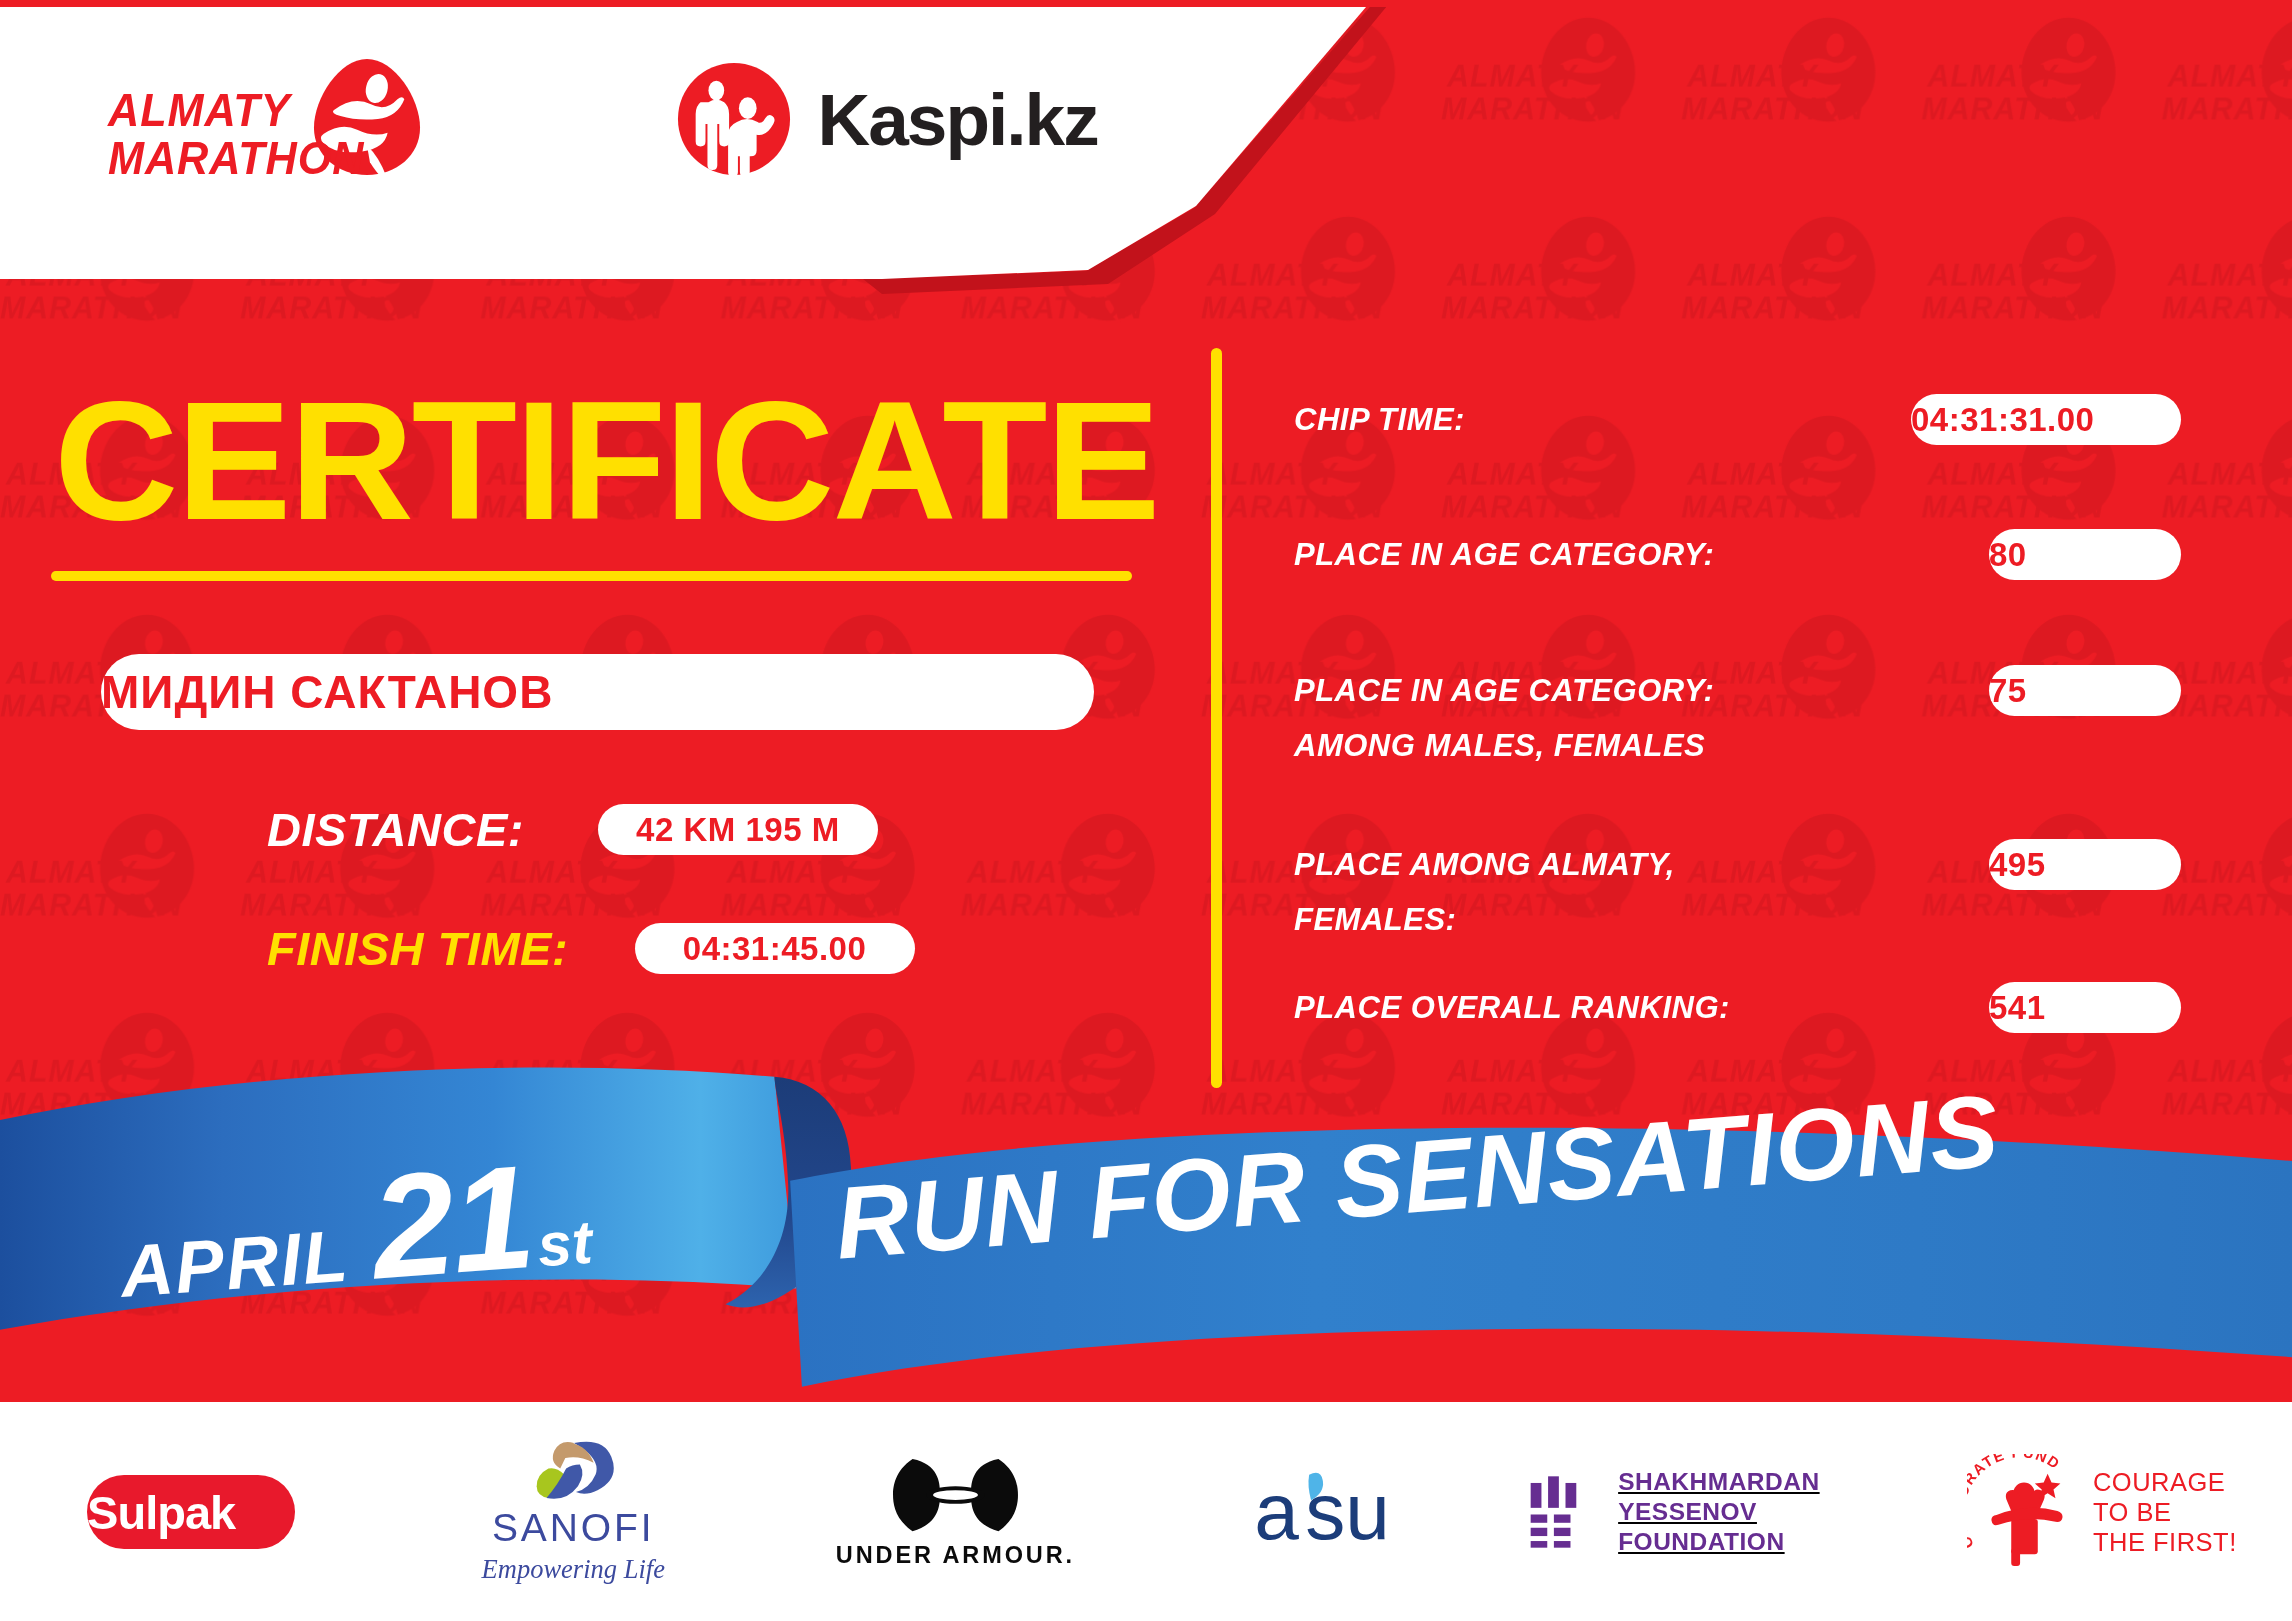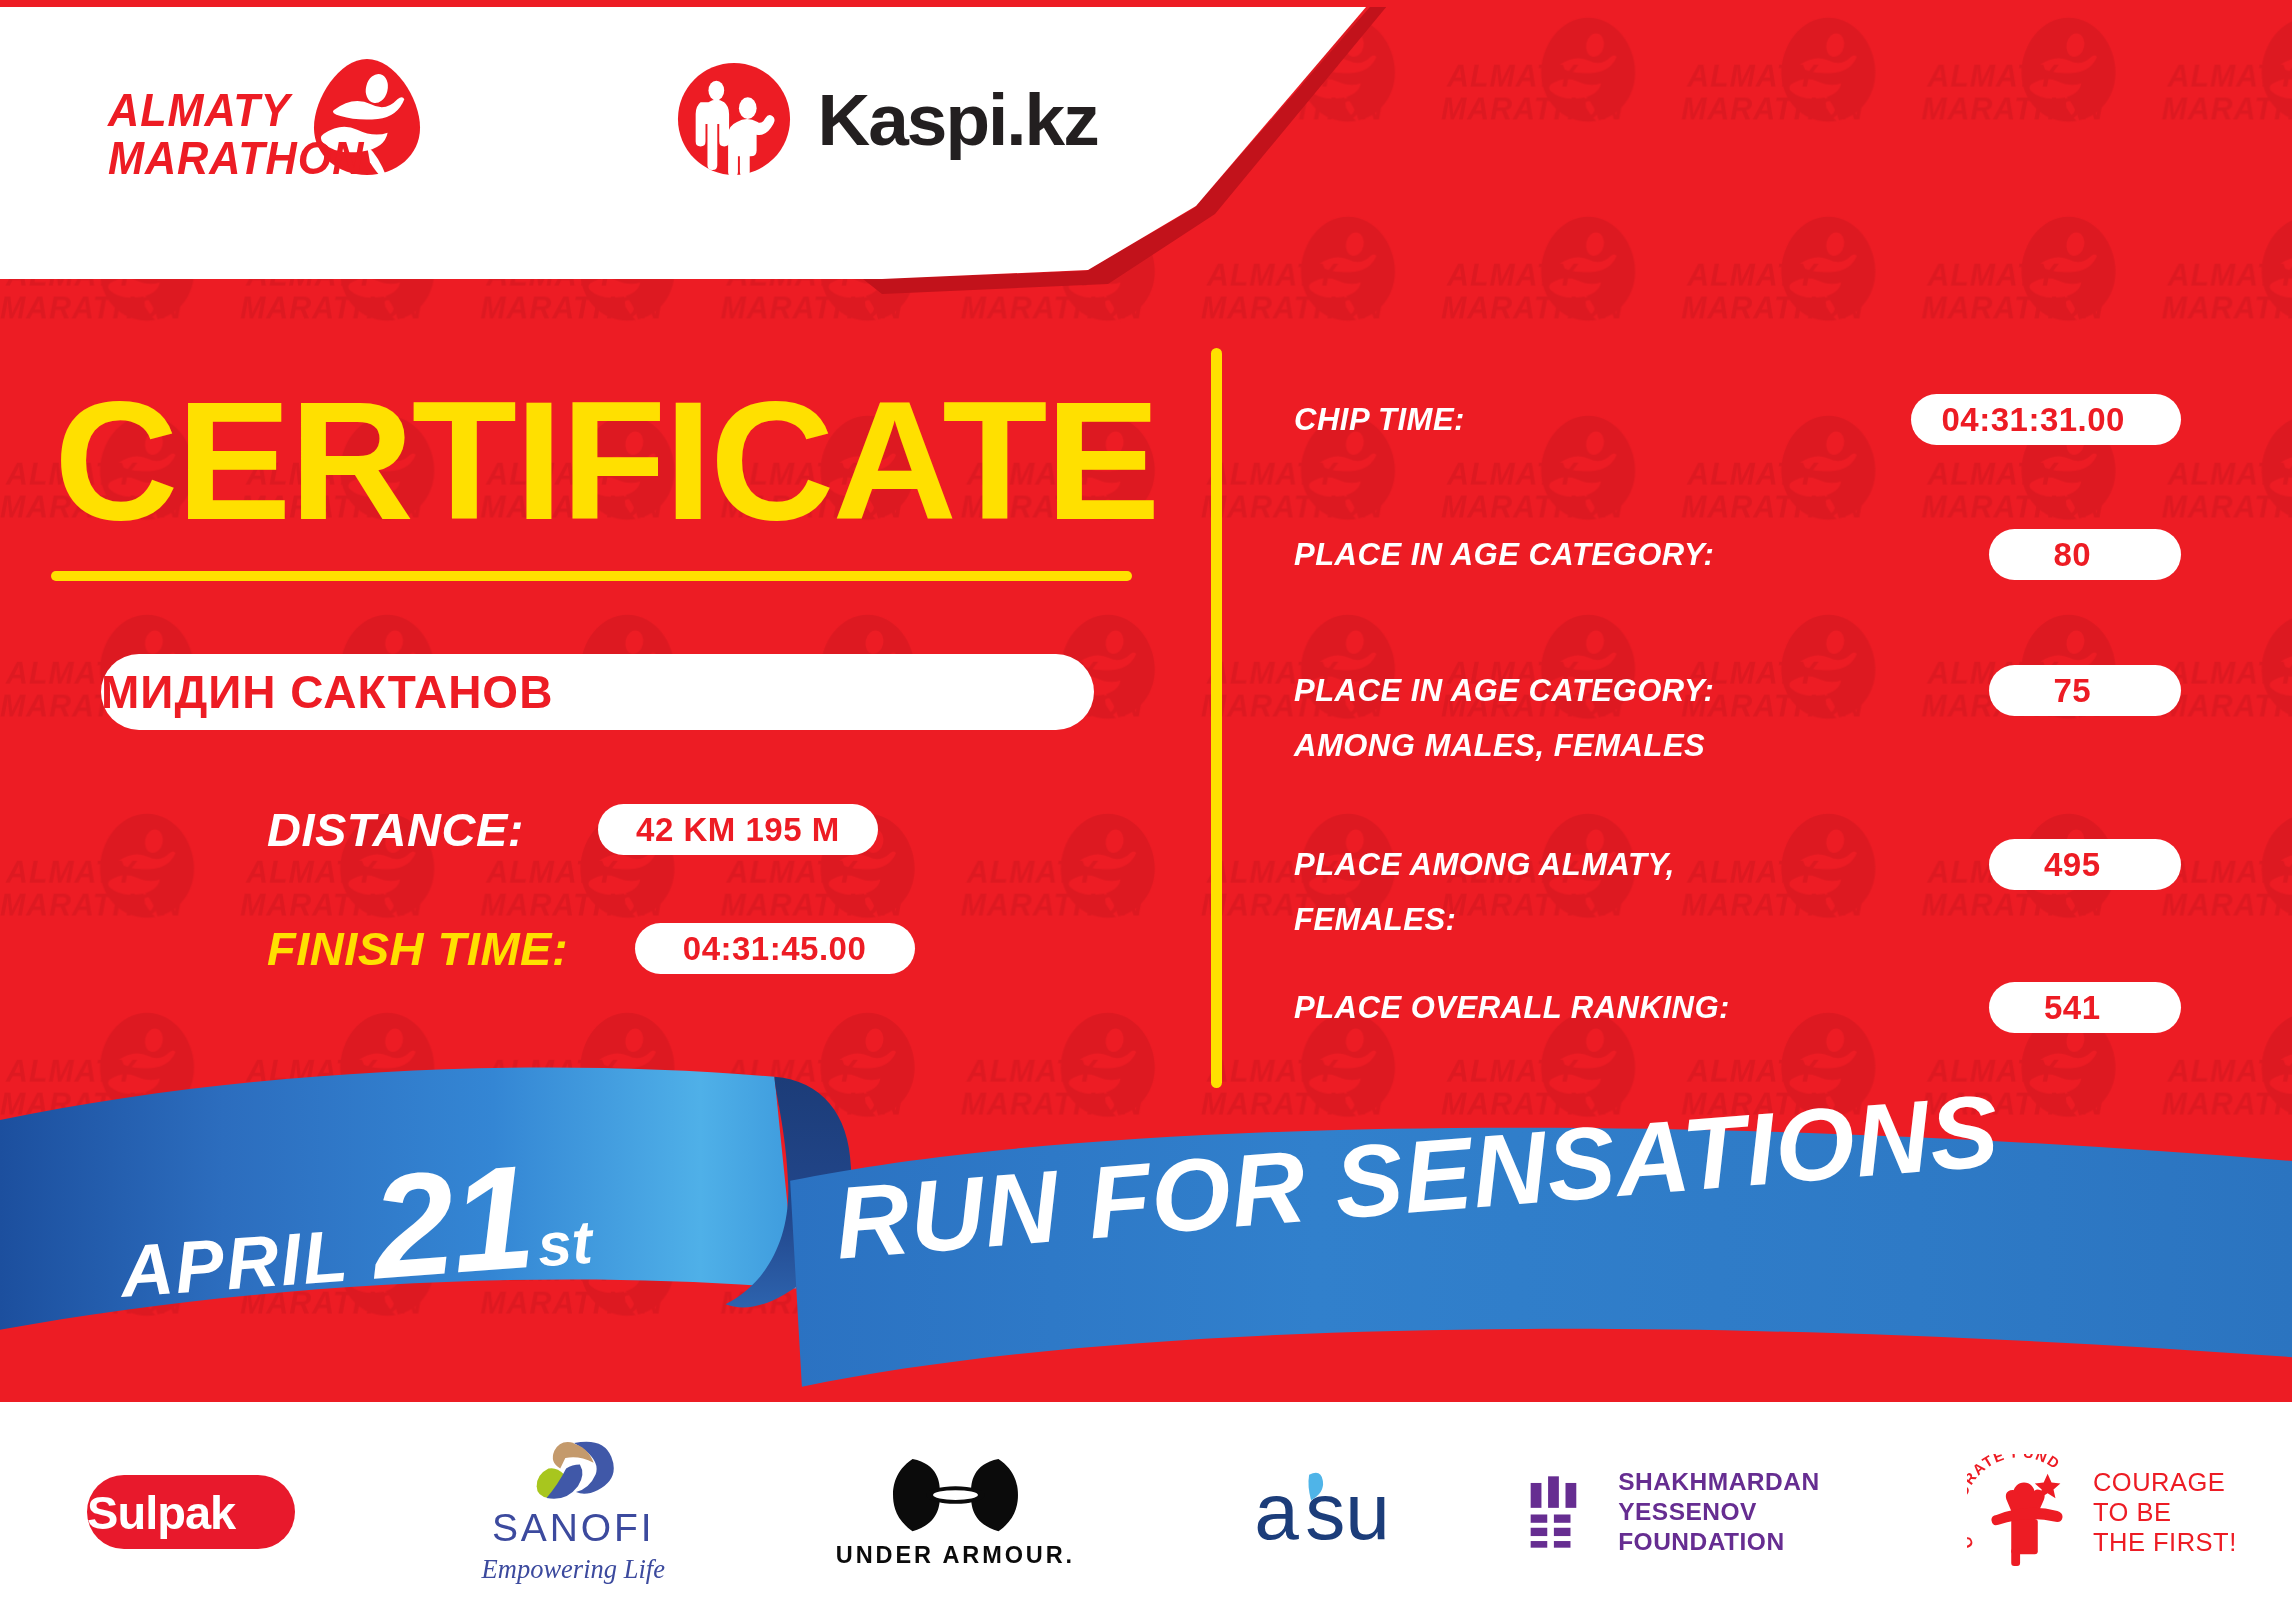--- a/index.html
+++ b/index.html
@@ -134,21 +134,21 @@
   }
   .rrow .rlbl{
     color:#ffffff; font-weight:bold; font-style:italic;
     font-size:31px; line-height:55px; letter-spacing:0.5px;
     font-family:"Liberation Sans", sans-serif;
   }
   .rrow .rval{
     flex:0 0 auto;
     background:#ffffff; border-radius:25.5px;
     height:51px; min-width:192px;
-    display:flex; align-items:center; justify-content:center;
+    display:flex; align-items:center; justify-content:flex-start;
     box-sizing:border-box; padding-right:25.5px;
     margin-top:2px;
   }
   .rrow .rval span{
     color:#ED1C24; font-weight:bold; font-size:33px; letter-spacing:0.5px;
     font-family:"Liberation Sans", sans-serif;
   }
 
   #row-chip   {top:392px;}
   #row-age    {top:527px;}
@@ -225,21 +225,21 @@
   }
 
   .ua{display:flex; flex-direction:column; align-items:center;}
   .ua-name{
     color:#0B0B0B; font-size:23.5px; font-weight:bold; letter-spacing:2.9px; margin-top:5.9px;
     font-family:"Liberation Sans", sans-serif;
   }
 
   .asu-wrap{display:flex;align-items:center;}
 
-  .syf{display:flex; align-items:center; gap:38px;}
+  .syf{display:flex; align-items:center; gap:38px;text-decoration:underline;}
   .syf-text{
     color:#662D91; font-weight:bold; font-size:24.5px; line-height:30px;
     letter-spacing:0.5px;
     font-family:"Liberation Sans", sans-serif;
   }
 
   .cf{display:flex; align-items:center; gap:9.8px;}
   .cf-text{
     color:#ED1C24; font-size:25.5px; line-height:30px; letter-spacing:0.5px;
     font-family:"Liberation Sans", sans-serif;

